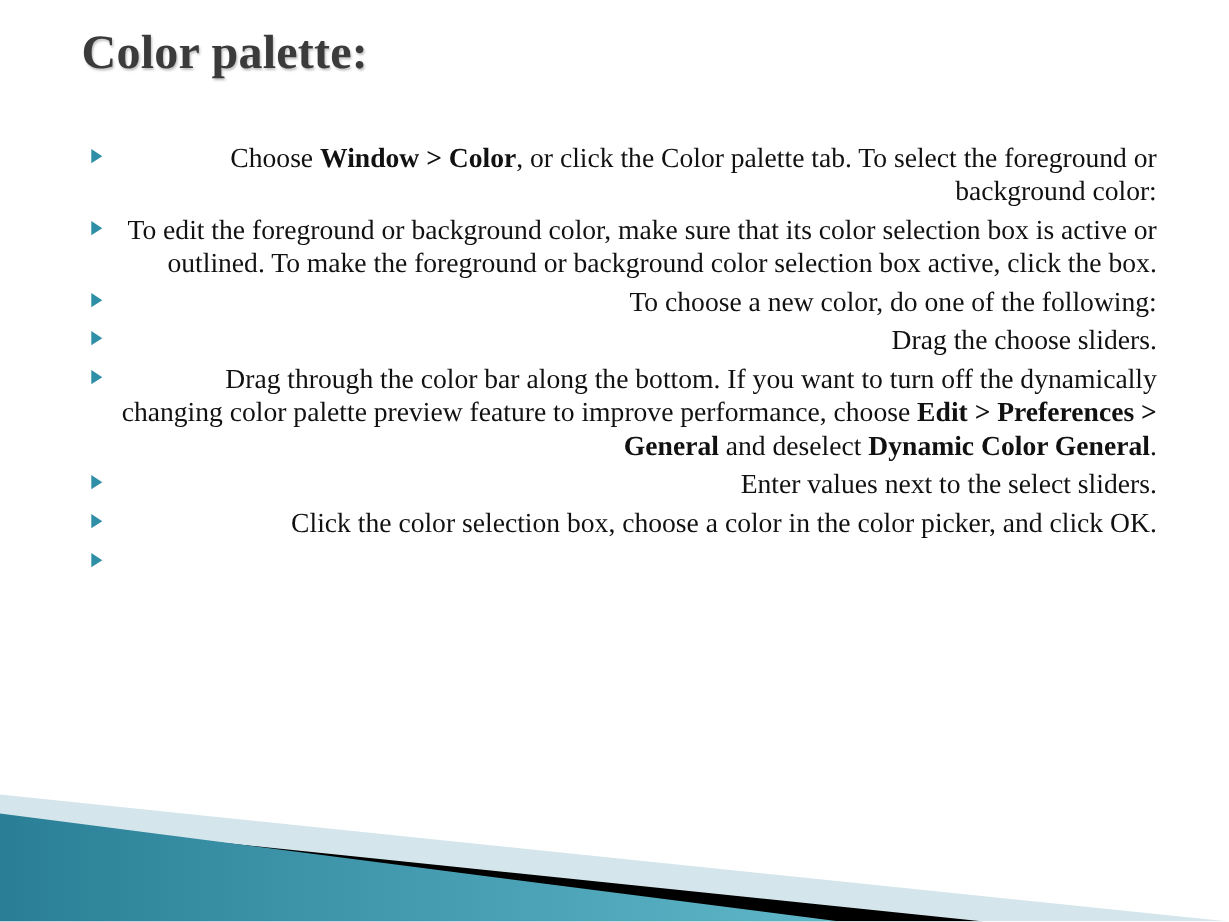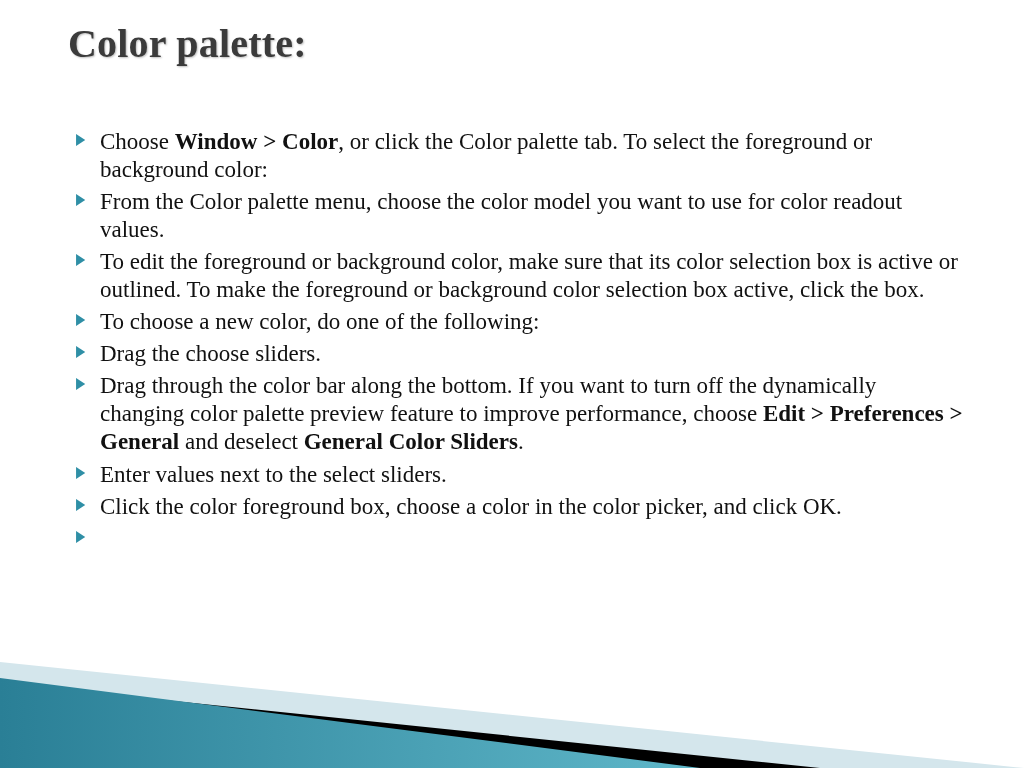--- a/index.html
+++ b/index.html
@@ -1,31 +1,31 @@
 <!DOCTYPE html>
 <html><head>
 <meta charset="utf-8">
 <style>
   * { margin: 0; padding: 0; box-sizing: border-box; }
   html, body { width: 1024px; height: 768px; overflow: hidden; background: #fff; font-family: "Times New Roman", Times, serif; }
-  .slide { position: relative; width: 1024px; height: 768px; }
+  .slide { position: relative; width: 1024px; height: 768px; text-align: right; }
   .title {
     position: absolute;
     left: 68px;
     top: 20px;
     font-size: 40px;
     font-weight: bold;
     color: #3b3b3b;
     text-shadow: 1px 1px 2px rgba(0,0,0,0.25);
     letter-spacing: 0.2px;
   }
   .content {
     position: absolute;
     left: 76px;
-    top: 128px;
+    top: 118px;
     width: 888px;
   }
   ul.bullets {
     list-style: none;
   }
   ul.bullets li {
     position: relative;
     padding-left: 24px;
     font-size: 23px;
     line-height: 1.22;
@@ -47,27 +47,26 @@
 </style>
 </head>
 <body>
 
 <div class="slide">
   <div class="title">Color palette:</div>
 
   <div class="content">
     <ul class="bullets">
       <li><span>Choose </span><span class="b">Window &gt; Color</span><span>, or click the Color palette tab. To select the foreground or background color:</span></li>
-      <li><span>From the Color palette menu, choose the color model you want to use for color readout values.</span></li>
       <li><span>To edit the foreground or background color, make sure that its color selection box is active or outlined. To make the foreground or background color selection box active, click the box.</span></li>
       <li><span>To choose a new color, do one of the following:</span></li>
       <li><span>Drag the choose sliders.</span></li>
-      <li><span>Drag through the color bar along the bottom. If you want to turn off the dynamically changing color palette preview feature to improve performance, choose </span><span class="b">Edit &gt; Preferences &gt; General</span><span> and deselect </span><span class="b">General Color Sliders</span><span>.</span></li>
+      <li><span>Drag through the color bar along the bottom. If you want to turn off the dynamically changing color palette preview feature to improve performance, choose </span><span class="b">Edit &gt; Preferences &gt; General</span><span> and deselect </span><span class="b">Dynamic Color General</span><span>.</span></li>
       <li><span>Enter values next to the select sliders.</span></li>
-      <li><span>Click the color foreground box, choose a color in the color picker, and click OK.</span></li>
+      <li><span>Click the color selection box, choose a color in the color picker, and click OK.</span></li>
       <li><span></span></li>
     </ul>
   </div>
 
   <svg class="deco" viewBox="0 0 1024 160" preserveAspectRatio="none">
     <polygon points="0,160 1024,160 0,54" fill="#d4e6ec"></polygon>
     <polygon points="0,160 820,160 0,75" fill="#000000"></polygon>
     <defs>
       <linearGradient id="tealg" x1="0" y1="0" x2="1" y2="0">
         <stop offset="0%" stop-color="#2a7f96"></stop>

